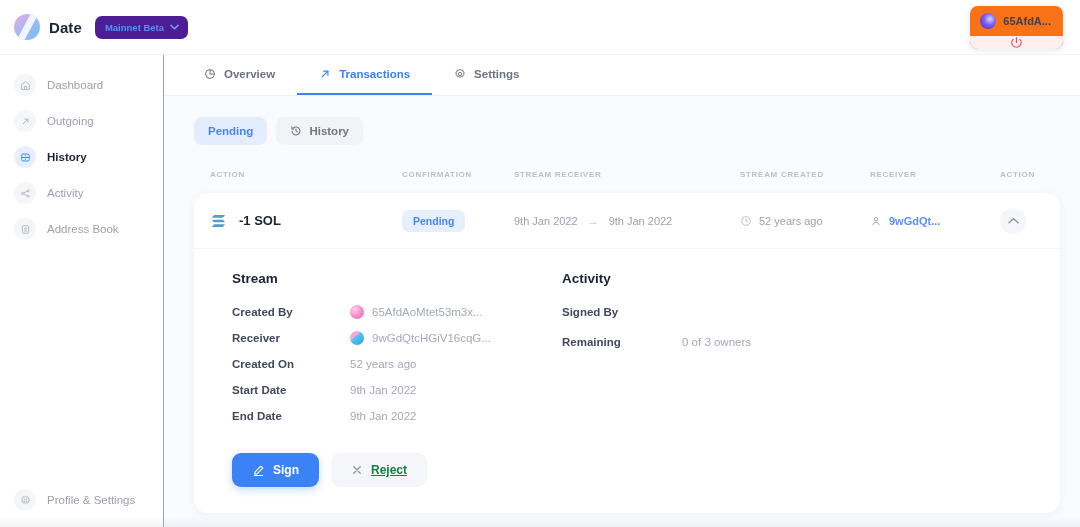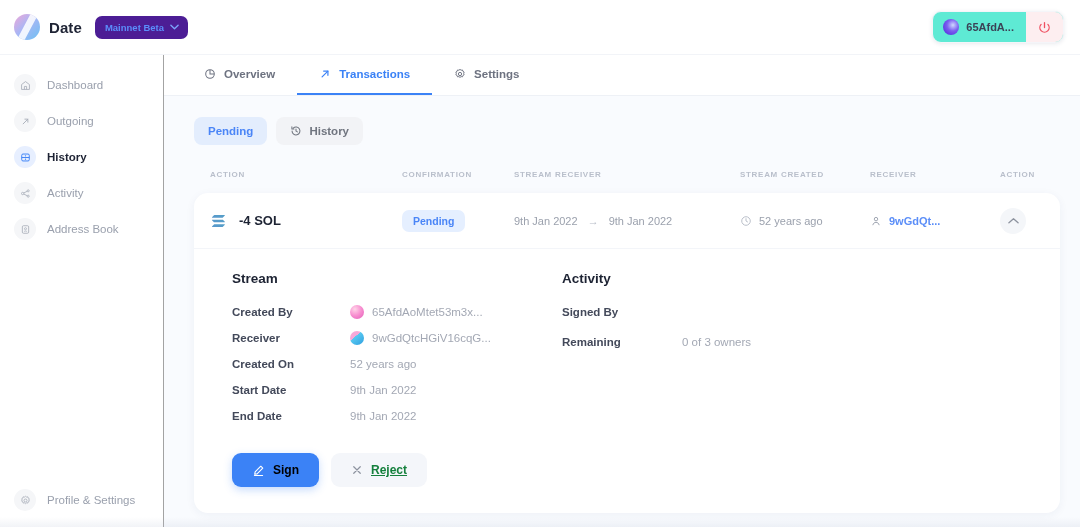--- a/index.html
+++ b/index.html
@@ -38,22 +38,23 @@
     background:#4c1d95; color:#5b8dfb;
     font-size: 9.5px; font-weight: 700;
     border-radius: 7px; padding: 6px 9px 6px 10px;
   }
   .net-badge .chev { font-size: 8px; color:#7ba3fb; line-height:1; }
   .topbar-right { margin-left:auto; display:flex; align-items:center; }
   .wallet-pill {
     display:flex; align-items:stretch;
     border-radius: 9px; overflow:hidden;
     box-shadow: 0 1px 4px rgba(40,50,90,.10);
-    background:#5eead4;
+    background:#f97316;
     border: 1px solid #f4f5f9;
+    flex-direction: column;
   }
   .wallet-main { display:flex; align-items:center; gap:7px; padding: 7px 12px 7px 10px; }
   .wallet-avatar {
     width:16px; height:16px; border-radius:50%;
     background: radial-gradient(circle at 62% 38%, #cfd8ff 0%, #7b5ef0 42%, #4b21d8 100%);
   }
   .wallet-addr { font-size: 11px; color:#3b4256; font-weight:600; }
   .power-btn {
     background:#fdeef0; display:flex; align-items:center; justify-content:center;
     padding: 0 12px; cursor:pointer;
@@ -175,21 +176,21 @@
   .av-blue { background: linear-gradient(140deg, #f7a8d8 0%, #f7a8d8 38%, #57c8f0 39%, #2f9fe0 100%); }
   .det-line.right { height: 26px; }
   .det-key-r { width: 120px; flex:0 0 120px; font-size: 11.5px; color:#43495a; font-weight:600; }
 
   .btn-row { display:flex; gap: 12px; padding: 24px 0 26px 38px; }
   .btn {
     display:flex; align-items:center; gap:8px;
     border-radius: 9px; padding: 10px 20px;
     font-size: 12px; font-weight:700; cursor:pointer; border:none;
   }
-  .btn-sign { background:#3b82f6; color:#000000; box-shadow: 0 3px 8px rgba(59,130,246,.28); }
+  .btn-sign { background:#3b82f6; color:#ffffff; box-shadow: 0 3px 8px rgba(59,130,246,.28); }
   .btn-reject { background:#f4f6fa; color:#15803d;text-decoration:underline; }
 
   .page-shadow {
     position:absolute; left:0; right:0; bottom:0; height: 10px;
     background: linear-gradient(to bottom, rgba(255,255,255,0), rgba(180,190,210,.18));
     pointer-events:none;
   }
 </style>
 </head>
 <body>
@@ -356,21 +357,21 @@
                 <defs>
                   <linearGradient id="solg" x1="0" y1="20" x2="20" y2="0">
                     <stop offset="0%" stop-color="#9945FF"></stop>
                     <stop offset="100%" stop-color="#14F195"></stop>
                   </linearGradient>
                 </defs>
                 <path d="M4.4 13.8a.7.7 0 0 1 .5-.2h11.3c.3 0 .5.4.3.6l-2.2 2.2a.7.7 0 0 1-.5.2H2.5c-.3 0-.5-.4-.3-.6l2.2-2.2Z" fill="url(#solg)"></path>
                 <path d="M4.4 3.6a.7.7 0 0 1 .5-.2h11.3c.3 0 .5.4.3.6l-2.2 2.2a.7.7 0 0 1-.5.2H2.5c-.3 0-.5-.4-.3-.6l2.2-2.2Z" fill="url(#solg)"></path>
                 <path d="M14.3 8.7a.7.7 0 0 0-.5-.2H2.5c-.3 0-.5.4-.3.6l2.2 2.2c.1.1.3.2.5.2h11.3c.3 0 .5-.4.3-.6l-2.2-2.2Z" fill="url(#solg)"></path>
               </svg>
-              <span class="amt-text">-4 SOL</span>
+              <span class="amt-text">-1 SOL</span>
             </div>
 
             <div class="c-confirm">
               <span class="pill-pending">Pending</span>
             </div>
 
             <div class="c-duration dur">
               <span>9th Jan 2022</span>
               <span class="arr">→</span>
               <span>9th Jan 2022</span>

